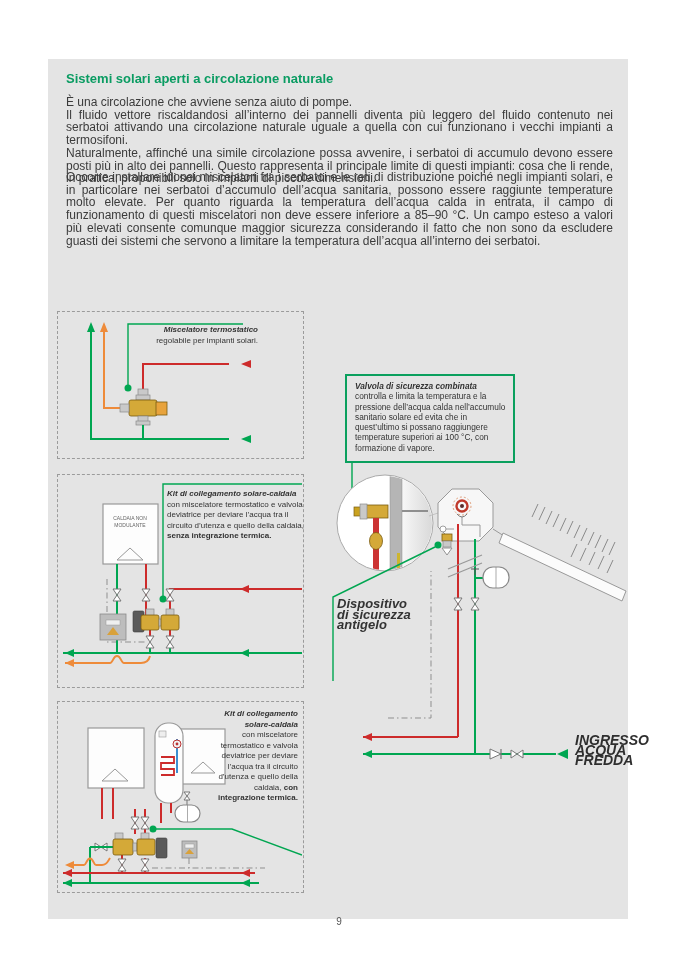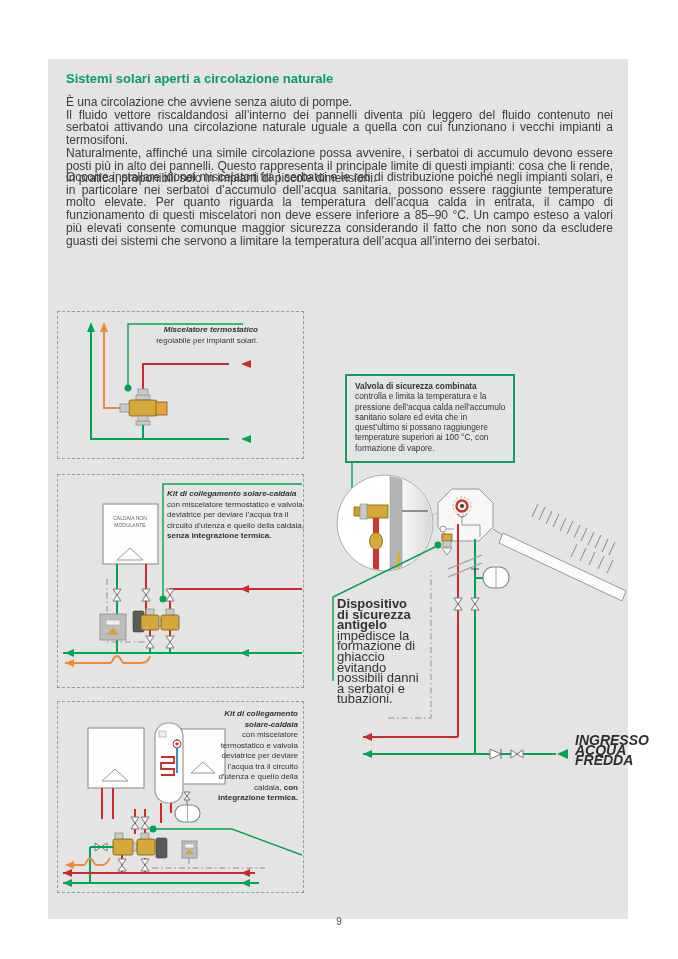--- a/index.html
+++ b/index.html
@@ -10,21 +10,21 @@
   .bodytext{position:absolute;left:18px;width:547px;font-size:12px;line-height:12.7px;
             color:#3b3b3b;text-align:justify;}
   .p1{top:37px;} .p2{top:112px;}
   .dpanel{position:absolute;border:1px dashed #9b9b9b;}
   .dpA{left:9px;top:252px;width:245px;height:146px;}
   .dpB{left:9px;top:415px;width:245px;height:212px;}
   .dpC{left:9px;top:642px;width:245px;height:190px;}
   .dsvg{position:absolute;}
   .dlabel{position:absolute;font-size:8px;line-height:10.5px;color:#333;}
   .bi{font-weight:bold;font-style:italic;display:block;}
-  .bib{font-weight:bold;}
+  .bib{font-weight:bold;font-style:italic;}
   .b{font-weight:bold;}
   .labA{left:88px;top:266px;width:122px;text-align:right;}
   .labB{left:119px;top:430px;width:138px;}
   .labC{left:158px;top:650px;width:92px;text-align:right;}
   .boilerlab{position:absolute;left:56px;top:456px;width:52px;text-align:center;
              font-size:5px;line-height:6.5px;color:#666;}
   .callout{position:absolute;left:297px;top:315px;width:170px;height:89px;
            border:2px solid #0aa05e;box-sizing:border-box;padding:5px 5px 4px 8px;
            font-size:8.3px;line-height:10.3px;color:#333;}
   .antigelo{position:absolute;left:289px;top:540px;width:82px;
@@ -330,21 +330,20 @@
         <polygon points="33,313 42,309 42,317" fill="#00A651"></polygon>
         <polygon points="160,308 160,318 171,313" fill="#fff" stroke="#777" stroke-width="1"></polygon>
         <path d="M171 308 V318" stroke="#777" stroke-width="1.2"></path>
         <path class="bt" d="M-6 -4 L-6 4 L6 -4 L6 4 Z" transform="translate(187,313)"></path>
         <polygon points="227,313 238,308 238,318" fill="#00A651"></polygon>
       </g>
     </svg>
 
     <div class="antigelo">
       <span class="bib">Dispositivo di sicurezza antigelo</span><br>
-      <span>impedisce la formazione di ghiaccio evitando possibili danni a serbatoi e tubazioni.</span>
     </div>
 
     <div class="coldlab">INGRESSO ACQUA FREDDA</div>
 
   </div>
 
   <div class="pagenum">9</div>
 </div>
 
 </body></html>

